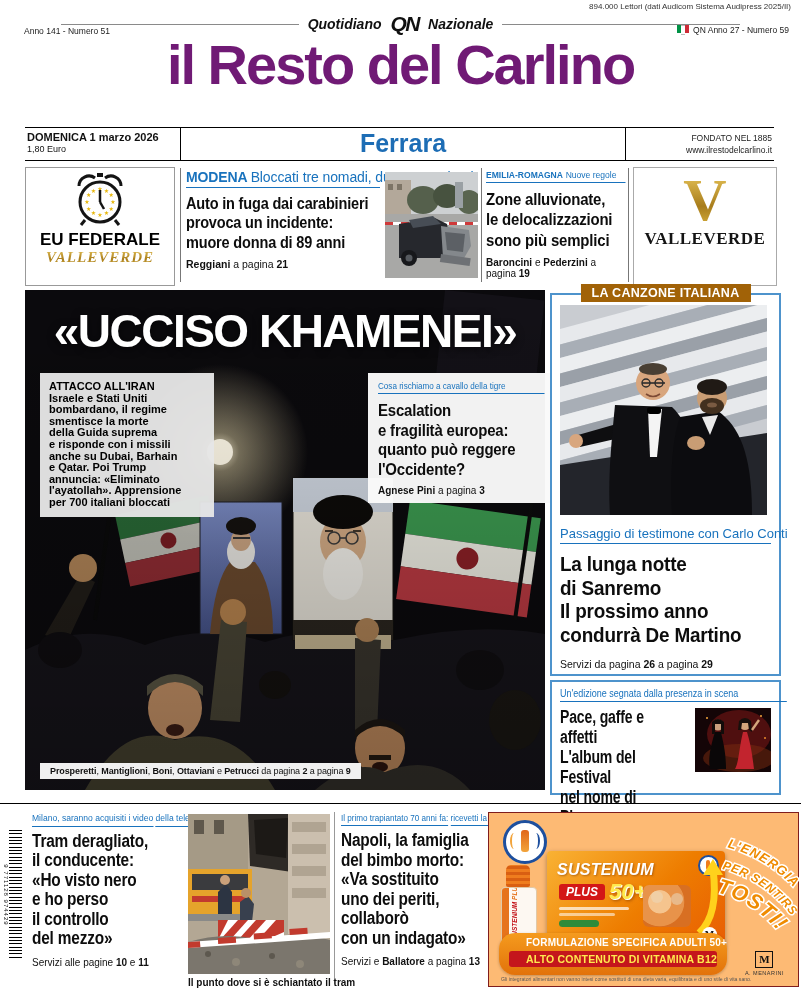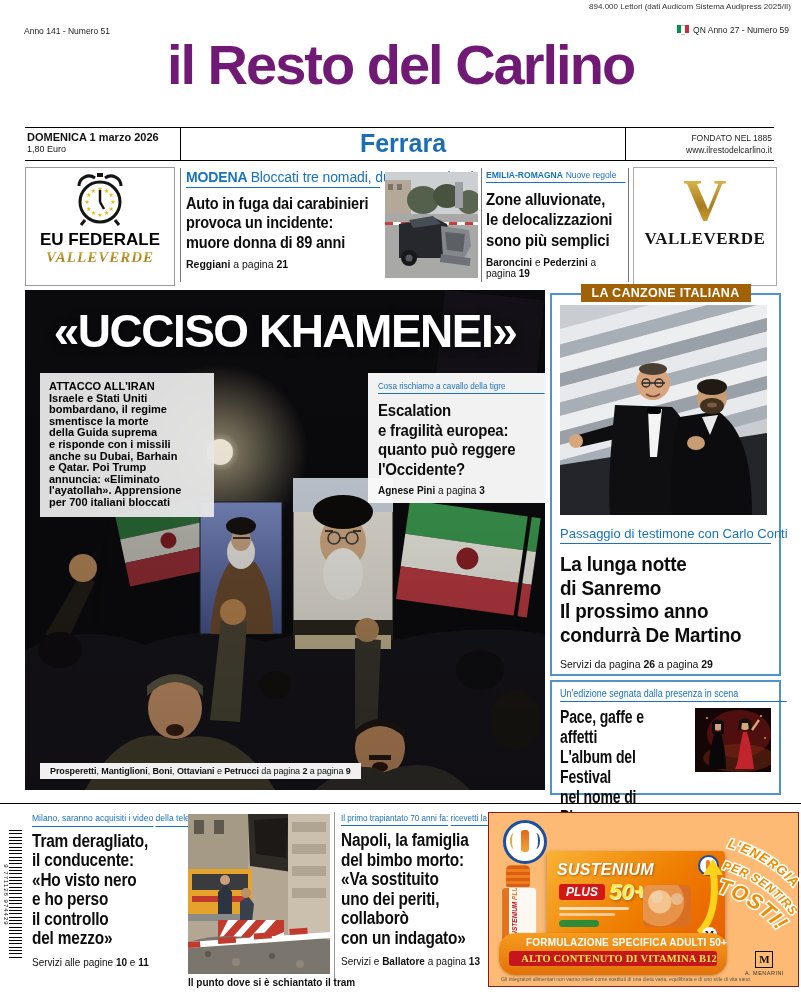--- a/index.html
+++ b/index.html
@@ -23,20 +23,27 @@
            -webkit-background-clip:text;background-clip:text;color:transparent;}
   .bluebox{border:2px solid #4e93cc;background:#fff;}
   .adbig{border:1px solid #7f1d1d;background:#fdba74;}
 </style>
 </head>
 <body>
 
 <div class="page">
 
   <div class="abs" style="top:2px;right:10px;font-size:8px;color:#333;">894.000 Lettori  (dati Audicom Sistema Audipress 2025/II)</div>
+  <div class="abs" style="top:12px;left:0;width:100%;display:flex;align-items:center;justify-content:center;gap:9px;">
+    <span style="display:inline-block;width:238px;height:1px;background:#8a8a8a;"></span>
+    <span style="font-size:14px;font-weight:bold;font-style:italic;">Quotidiano</span>
+    <span style="font-size:21px;font-weight:900;letter-spacing:-1.5px;font-style:italic;">QN</span>
+    <span style="font-size:14px;font-weight:bold;font-style:italic;">Nazionale</span>
+    <span style="display:inline-block;width:238px;height:1px;background:#8a8a8a;"></span>
+  </div>
   <div class="abs" style="top:26px;left:24px;font-size:8.5px;color:#222;">Anno 141 - Numero 51</div>
   <div class="abs" style="top:25px;right:12px;font-size:8.5px;color:#222;display:flex;align-items:center;gap:4px;">
     <span style="display:inline-flex;">
       <span style="width:4px;height:8px;background:#009246;display:inline-block;"></span>
         <span style="width:4px;height:8px;background:#fff;border-top:1px solid #bbb;border-bottom:1px solid #bbb;display:inline-block;"></span>
         <span style="width:4px;height:8px;background:#ce2b37;display:inline-block;"></span>
     </span>
     <span>QN Anno 27 - Numero 59</span>
   </div>
 
@@ -471,21 +478,21 @@
         <path id="a3" d="M-2,68 A112 112 0 0 1 72,110"></path>
       </defs>
       <g font-weight="900" font-style="italic" fill="#ef8b00" stroke="#fff" stroke-width="3" paint-order="stroke" font-family="Liberation Sans,sans-serif">
         <text font-size="13" letter-spacing="1"><textPath href="#a1">L'ENERGIA</textPath></text>
         <text font-size="12" letter-spacing="0.5"><textPath href="#a2">PER SENTIRSI</textPath></text>
         <text font-size="21" letter-spacing="1"><textPath href="#a3">TOSTI!</textPath></text>
       </g>
     </svg>
     <div style="position:absolute;left:10px;top:120px;width:228px;height:42px;border-radius:16px;background:linear-gradient(180deg,#f59b1e,#e2720a);text-align:right;box-shadow:0 1px 3px rgba(0,0,0,.25);">
       <div style="color:#fff;font-weight:bold;font-size:10px;margin-top:4px;letter-spacing:0.2px;">FORMULAZIONE SPECIFICA ADULTI 50+</div>
-      <div style="margin:3px auto 0;background:#c4161c;color:#ffe94e;font-weight:900;font-size:10.5px;width:208px;border-radius:3px;padding:2px 0;letter-spacing:0.2px;font-family:Liberation Serif, serif;">ALTO CONTENUTO DI VITAMINA B12</div>
+      <div style="margin:3px auto 0;background:#c4161c;color:#ffe94e;font-weight:900;font-size:10.5px;width:208px;border-radius:3px;padding:2px 0;letter-spacing:0.2px;">ALTO CONTENUTO DI VITAMINA B12</div>
     </div>
     <div style="position:absolute;left:12px;top:164px;font-size:6px;transform:scale(0.85);transform-origin:0 0;color:#555;white-space:nowrap;">Gli integratori alimentari non vanno intesi come sostituti di una dieta varia, equilibrata e di uno stile di vita sano.</div>
     <div style="position:absolute;right:14px;top:138px;text-align:center;">
       <div style="width:16px;height:15px;margin:0 auto;border:1.5px solid #111;font-family:'Liberation Serif',serif;font-weight:900;font-size:11px;line-height:14px;color:#111;">M</div>
       <div style="font-size:5.5px;color:#333;margin-top:2px;letter-spacing:0.5px;">A. MENARINI</div>
     </div>
   </div>
 
 </div>
 

